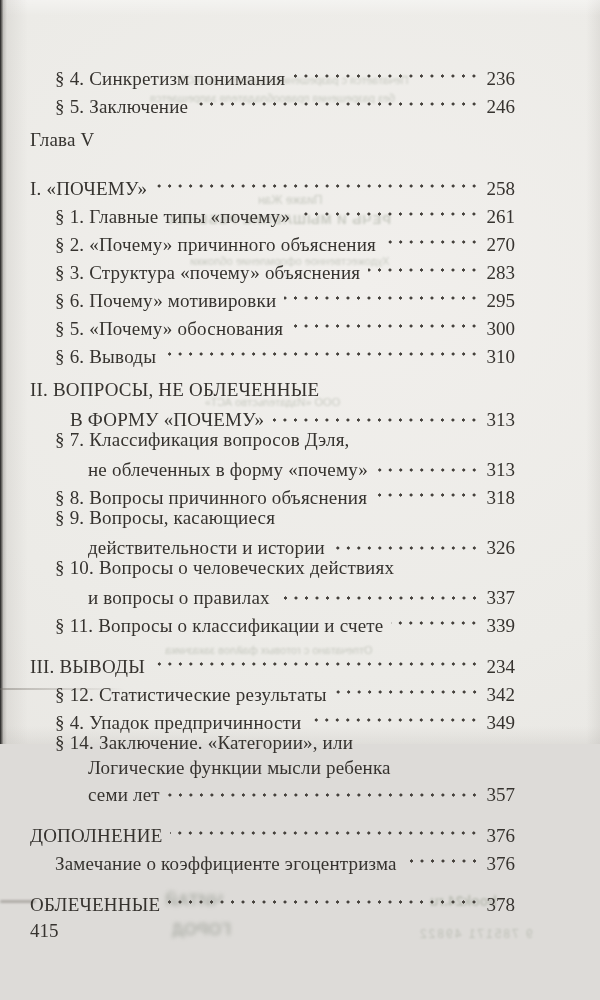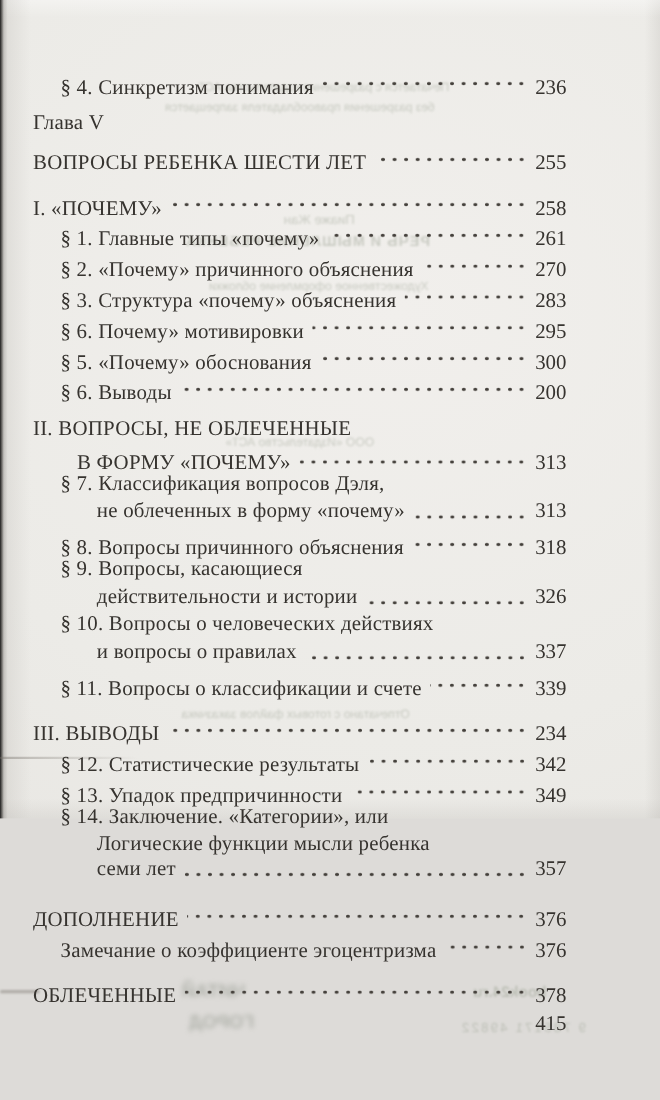--- a/index.html
+++ b/index.html
@@ -23,30 +23,30 @@
     position:absolute;left:0;top:0;width:100%;box-sizing:border-box;
     padding:57px 85px 0 30px;
     font-size:19px;
   }
   .toc-row{display:flex;align-items:baseline;line-height:28px;height:28px;--dotbase:7px;}
   .toc-row.wrap{line-height:22px;height:22px;--dotbase:4px;}
   .toc-row.gap{margin-top:13px;}
   .ind-0{padding-left:0;}
   .ind-1{padding-left:25px;}
   .ind-2{padding-left:40px;}
-  .ind-3{padding-left:58px;align-items:center;}
+  .ind-3{padding-left:58px;}
   .toc-label{white-space:nowrap;letter-spacing:.2px;}
   .leader{
     flex:1 1 auto;min-width:18px;height:100%;margin-left:8px;
     background-image:radial-gradient(circle, #45413c 1.45px, rgba(0,0,0,0) 1.7px);
     background-size:10.5px 4px;background-repeat:repeat-x;
     background-position:right bottom var(--dotbase);
   }
   .toc-page{margin-left:7px;white-space:nowrap;}
-  .folio-row{margin-top:6px;line-height:28px;text-align:right;}
+  .folio-row{margin-top:6px;line-height:28px;text-align:left;}
   
   .ghost{
     position:absolute;transform:scaleX(-1);white-space:nowrap;
     color:#a9aea1;opacity:.55;filter:blur(1.1px);
     font-family:"Liberation Sans","DejaVu Sans",sans-serif;
   }
   .g1{top:74px;left:180px;font-size:11px;}
   .g2{top:92px;left:150px;font-size:11px;}
   .g3{top:193px;left:258px;font-size:12px;}
   .g4{top:212px;left:168px;font-size:13px;font-weight:bold;letter-spacing:1px;}
@@ -87,28 +87,28 @@
   <div class="crease"></div>
   <div class="edge-dash"></div>
 
   <div class="toc">
 
   <div class="toc-row ind-1">
         <span class="toc-label">§ 4. Синкретизм понимания</span>
         <span class="leader"></span>
         <span class="toc-page">236</span>
       </div>
+      <div class="toc-row ind-1">
+        <span class="toc-label">§ 5. Заключение</span>
+        <span class="leader"></span>
+        <span class="toc-page">246</span>
+      </div>
       <div class="toc-row ind-0 gap">
         <span class="toc-label">Глава V</span>
       </div>
-      <div class="toc-row ind-0">
-        <span class="toc-label">ВОПРОСЫ РЕБЕНКА ШЕСТИ ЛЕТ</span>
-        <span class="leader"></span>
-        <span class="toc-page">255</span>
-      </div>
       <div class="toc-row ind-0 gap">
         <span class="toc-label">I. «ПОЧЕМУ»</span>
         <span class="leader"></span>
         <span class="toc-page">258</span>
       </div>
       <div class="toc-row ind-1">
         <span class="toc-label">§ 1. Главные типы «почему»</span>
         <span class="leader"></span>
         <span class="toc-page">261</span>
       </div>
@@ -128,21 +128,21 @@
         <span class="toc-page">295</span>
       </div>
       <div class="toc-row ind-1">
         <span class="toc-label">§ 5. «Почему» обоснования</span>
         <span class="leader"></span>
         <span class="toc-page">300</span>
       </div>
       <div class="toc-row ind-1">
         <span class="toc-label">§ 6. Выводы</span>
         <span class="leader"></span>
-        <span class="toc-page">200</span>
+        <span class="toc-page">310</span>
       </div>
       <div class="toc-row ind-0 gap">
         <span class="toc-label">II. ВОПРОСЫ, НЕ ОБЛЕЧЕННЫЕ</span>
       </div>
       <div class="toc-row ind-2 wrap">
         <span class="toc-label">В ФОРМУ «ПОЧЕМУ»</span>
         <span class="leader"></span>
         <span class="toc-page">313</span>
       </div>
       <div class="toc-row ind-1">
@@ -183,21 +183,21 @@
         <span class="toc-label">III. ВЫВОДЫ</span>
         <span class="leader"></span>
         <span class="toc-page">234</span>
       </div>
       <div class="toc-row ind-1">
         <span class="toc-label">§ 12. Статистические результаты</span>
         <span class="leader"></span>
         <span class="toc-page">342</span>
       </div>
       <div class="toc-row ind-1">
-        <span class="toc-label">§ 13. Упадок предпричинности</span>
+        <span class="toc-label">§ 4. Упадок предпричинности</span>
         <span class="leader"></span>
         <span class="toc-page">349</span>
       </div>
       <div class="toc-row ind-1">
         <span class="toc-label">§ 14. Заключение. «Категории», или</span>
       </div>
       <div class="toc-row ind-3 wrap">
         <span class="toc-label">Логические функции мысли ребенка</span>
       </div>
       <div class="toc-row ind-3 wrap">

